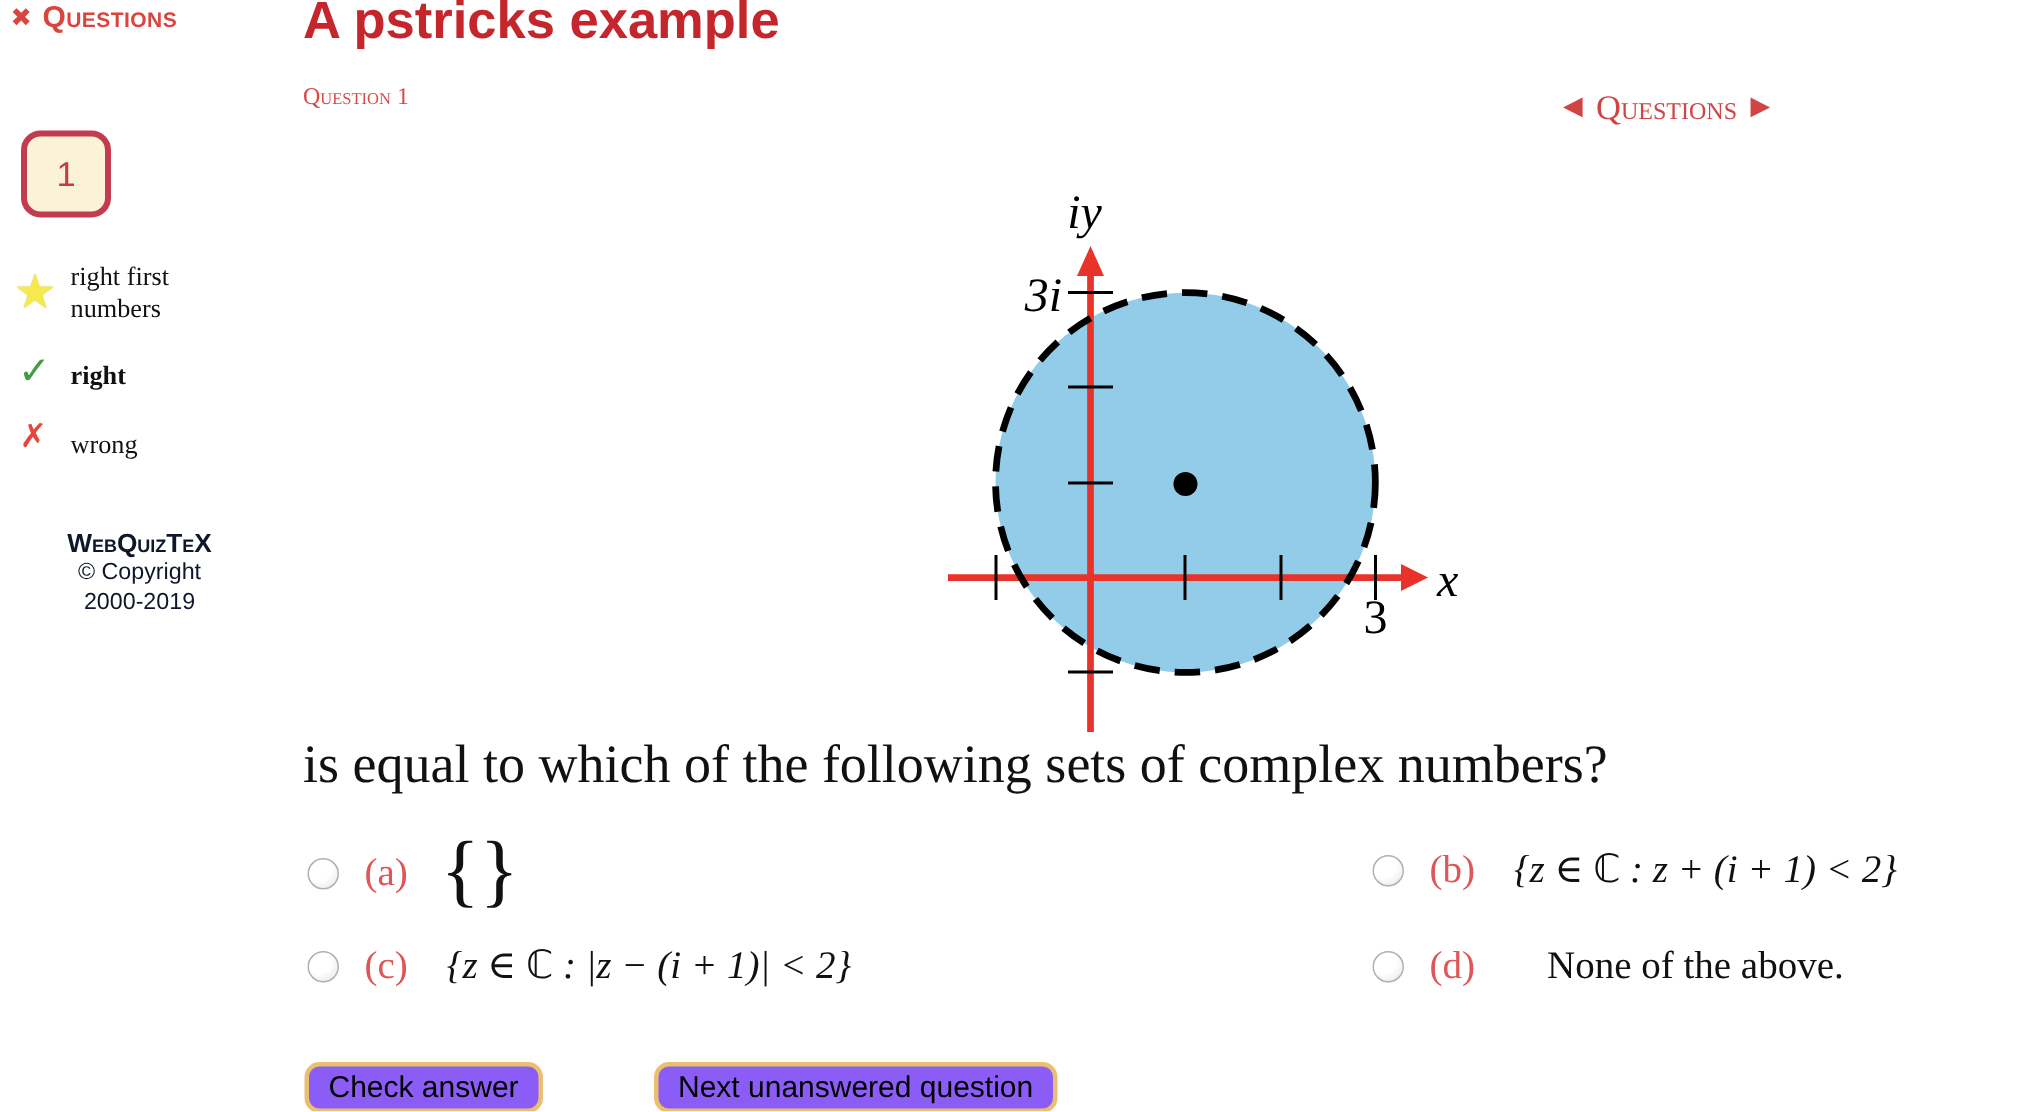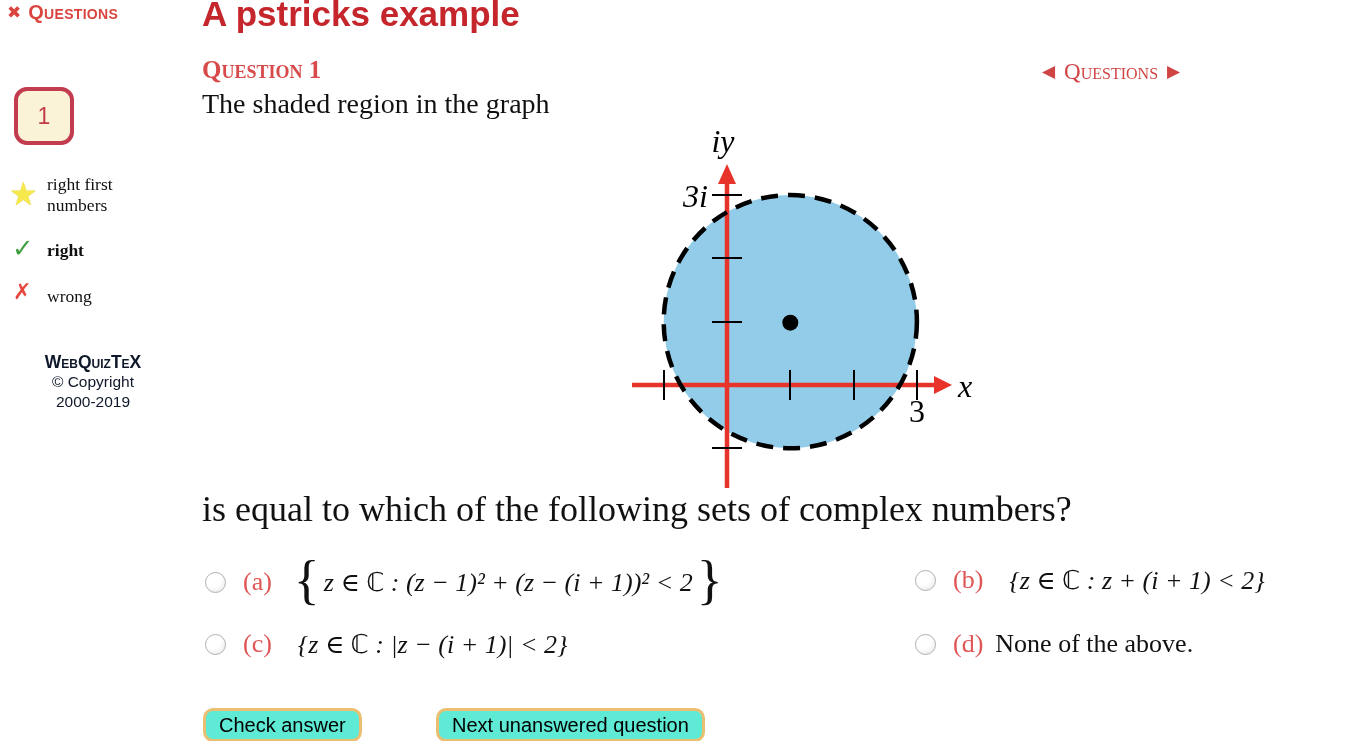--- a/index.html
+++ b/index.html
@@ -10,21 +10,21 @@
   .toggle{position:absolute;left:7px;top:2px;display:flex;align-items:center;gap:7px;
           color:#d9453f;cursor:pointer;}
   .toggle .xglyph{font-family:"DejaVu Sans",sans-serif;font-size:17px;font-weight:bold;line-height:1;}
   .toggle .tlabel{font-family:"Liberation Sans",sans-serif;font-weight:bold;
           font-variant:small-caps;font-size:20px;letter-spacing:.3px;line-height:1;}
 
   
   .title{position:absolute;left:202px;top:-6px;font-family:"Liberation Sans",sans-serif;
          font-weight:bold;font-size:35px;color:#c5262c;}
   .q-heading{position:absolute;left:202px;top:56px;font-variant:small-caps;
-         font-size:25px;color:#d84a4a;font-weight:bold;}
+         font-size:16px;color:#d84a4a;}
   .nav{position:absolute;left:1042px;top:60px;display:flex;align-items:center;gap:9px;color:#d04544;}
   .nav .tri{font-family:"DejaVu Sans",sans-serif;font-size:17px;line-height:1;cursor:pointer;}
   .nav .nlabel{font-variant:small-caps;font-size:23px;line-height:1;cursor:pointer;}
 
   .qtext1{position:absolute;left:202px;top:88px;font-size:28px;}
   .qtext2{position:absolute;left:202px;top:488px;font-size:36px;}
 
   
   .numbox{position:absolute;left:14px;top:87px;width:52px;height:50px;background:#fbf3d8;
           border:4px solid #c23b4e;border-radius:13px;display:flex;align-items:center;
@@ -54,24 +54,24 @@
   .opt-d{left:915px;top:624px;height:40px;}
   .radio{width:19px;height:19px;border-radius:50%;border:1px solid #b0b0b0;flex:none;
          background:radial-gradient(circle at 35% 30%, #ffffff 45%, #e3e3e3);cursor:pointer;}
   .opt .key{color:#e05555;font-size:26px;margin-left:17px;flex:none;}
   .opt .math{font-size:26px;font-style:italic;margin-left:26px;white-space:nowrap;
              font-family:"Liberation Serif","DejaVu Serif","DejaVu Sans",serif;}
   .opt .brace{font-style:normal;font-size:26px;white-space:pre;}
   .opt-a .brace{font-size:54px;font-weight:300;line-height:1;transform:translateY(-2px);}
   .opt-a .brace.open{margin-left:22px;}
   .opt-a .math{margin-left:4px;margin-right:4px;}
-  .opt-d .math{font-style:normal;margin-left:12px;}
+  .opt-d .math{font-style:normal;margin-left:48px;}
 
   
-  .btn{position:absolute;top:708px;height:34px;background:#5eead4;border:3px solid #eabf72;
+  .btn{position:absolute;top:708px;height:34px;background:#8b5cf6;border:3px solid #eabf72;
        border-radius:10px;font-family:"Liberation Sans",sans-serif;font-size:20px;color:#000;
        padding:0 13px;cursor:pointer;line-height:26px;}
   .btn-check{left:203px;}
   .btn-next{left:436px;}
 </style>
 </head>
 <body>
 
 <div class="page">
 
@@ -82,21 +82,20 @@
 
   <div class="title">A pstricks example</div>
 
   <div class="q-heading">Question 1</div>
   <div class="nav">
     <span class="tri">◀</span>
     <span class="nlabel">Questions</span>
     <span class="tri">▶</span>
   </div>
 
-  <div class="qtext1">The shaded region in the graph</div>
 
   <div class="numbox">1</div>
 
   <span class="leg-icon leg-star">★</span>
   <span class="leg-label l1">right first numbers</span>
   <span class="leg-icon leg-check">✓</span>
   <span class="leg-label l2">right</span>
   <span class="leg-icon leg-cross">✗</span>
   <span class="leg-label l3">wrong</span>
 
@@ -132,21 +131,20 @@
     <text x="330" y="275" font-size="32" font-style="italic">x</text>
     <text x="289" y="300" font-size="32" text-anchor="middle">3</text>
   </svg>
 
   <div class="qtext2">is equal to which of the following sets of complex numbers?</div>
 
   <div class="opt opt-a">
     <span class="radio"></span>
     <span class="key">(a)</span>
     <span class="brace open">{</span>
-    <span class="math">z ∈ ℂ : (z − 1)² + (z − (i + 1))² &lt; 2</span>
     <span class="brace close">}</span>
   </div>
 
   <div class="opt opt-b">
     <span class="radio"></span>
     <span class="key">(b)</span>
     <span class="math">{z ∈ ℂ : z + (i + 1) &lt; 2}</span>
   </div>
 
   <div class="opt opt-c">

